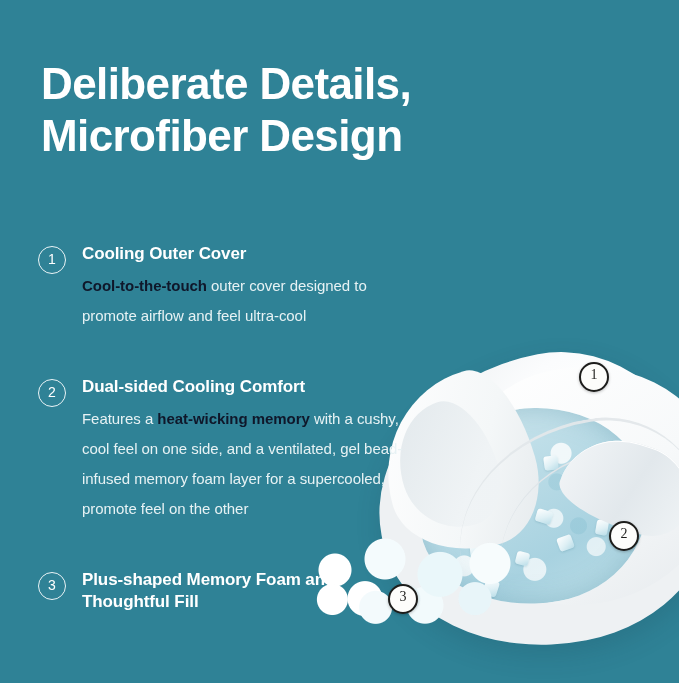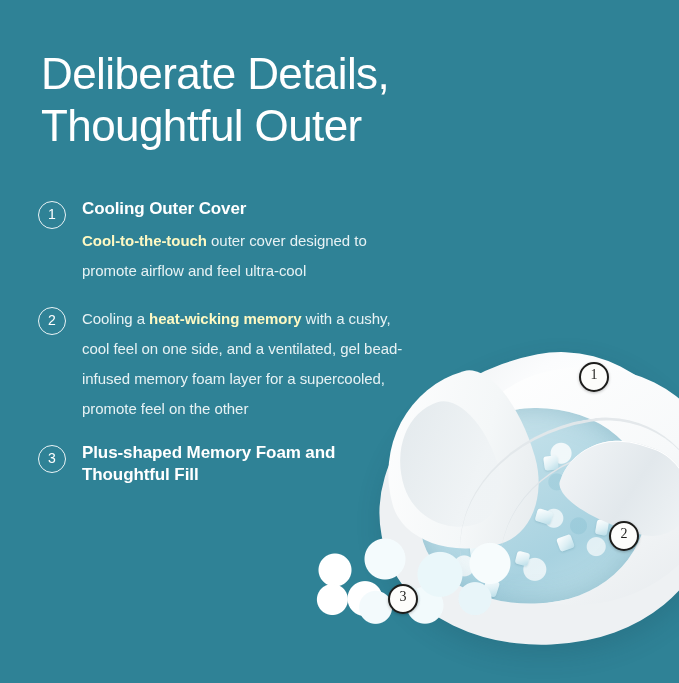--- a/index.html
+++ b/index.html
@@ -187,26 +187,26 @@
     line-height: 22px;
     text-align: center;
     font-family: "Liberation Serif", serif;
     box-shadow: 0 1px 3px rgba(0,0,0,.25);
   }
 
   
   #headline {
     position: absolute;
     left: 41px;
-    top: 48px;
+    top: 58px;
     width: 470px;
     color: #ffffff;
     font-size: 44px;
     line-height: 52px;
-    font-weight: 400;
+    font-weight: 700;
     letter-spacing: -0.6px;
   }
 
   #features {
     position: absolute;
     left: 38px;
     top: 198px;
     width: 380px;
   }
   .feature { position: relative; margin-bottom: 18px; }
@@ -225,28 +225,29 @@
     font-weight: 400;
   }
   .f-body { margin-left: 44px; }
   .f-title {
     color: #ffffff;
     font-size: 17px;
     line-height: 22px;
     font-weight: bold;
     margin-bottom: 6px;
     letter-spacing: -0.1px;
+    margin-top: 45px;
   }
   .f-text {
     color: #e7f2f4;
     font-size: 15px;
     line-height: 30px;
     letter-spacing: -0.05px;
   }
-  .f-text b { color: #fef9c3; font-weight: bold; }
+  .f-text b { color: #0f172a; font-weight: bold; }
 </style>
 </head>
 <body>
 
 <div id="page">
 
   <div id="product">
     <div class="pillow-body"></div>
     <div class="pillow-body2"></div>
     <div class="foam-cavity"></div>
@@ -276,37 +277,38 @@
     <div class="spill"></div>
     <div class="spill-tail"></div>
   </div>
 
   <div class="callout" style="left:579px; top:362px;">1</div>
   <div class="callout" style="left:609px; top:521px;">2</div>
   <div class="callout" style="left:388px; top:584px;">3</div>
 
   <div id="headline">
     <div>Deliberate Details,</div>
-    <div>Thoughtful Outer</div>
+    <div>Microfiber Design</div>
   </div>
 
   <div id="features">
 
     <div class="feature">
       <div class="f-num">1</div>
       <div class="f-body">
         <div class="f-title">Cooling Outer Cover</div>
         <div class="f-text"><b>Cool-to-the-touch</b><span> outer cover designed to promote airflow and feel ultra-cool</span></div>
       </div>
     </div>
 
     <div class="feature">
       <div class="f-num">2</div>
       <div class="f-body">
-        <div class="f-text"><span>Cooling a </span><b>heat-wicking memory</b><span> with a cushy, cool feel on one side, and a ventilated, gel bead-infused memory foam layer for a supercooled, promote feel on the other</span></div>
+        <div class="f-title">Dual-sided Cooling Comfort</div>
+        <div class="f-text"><span>Features a </span><b>heat-wicking memory</b><span> with a cushy, cool feel on one side, and a ventilated, gel bead-infused memory foam layer for a supercooled, promote feel on the other</span></div>
       </div>
     </div>
 
     <div class="feature">
       <div class="f-num">3</div>
       <div class="f-body">
         <div class="f-title">Plus-shaped Memory Foam and Thoughtful Fill</div>
       </div>
     </div>
 

